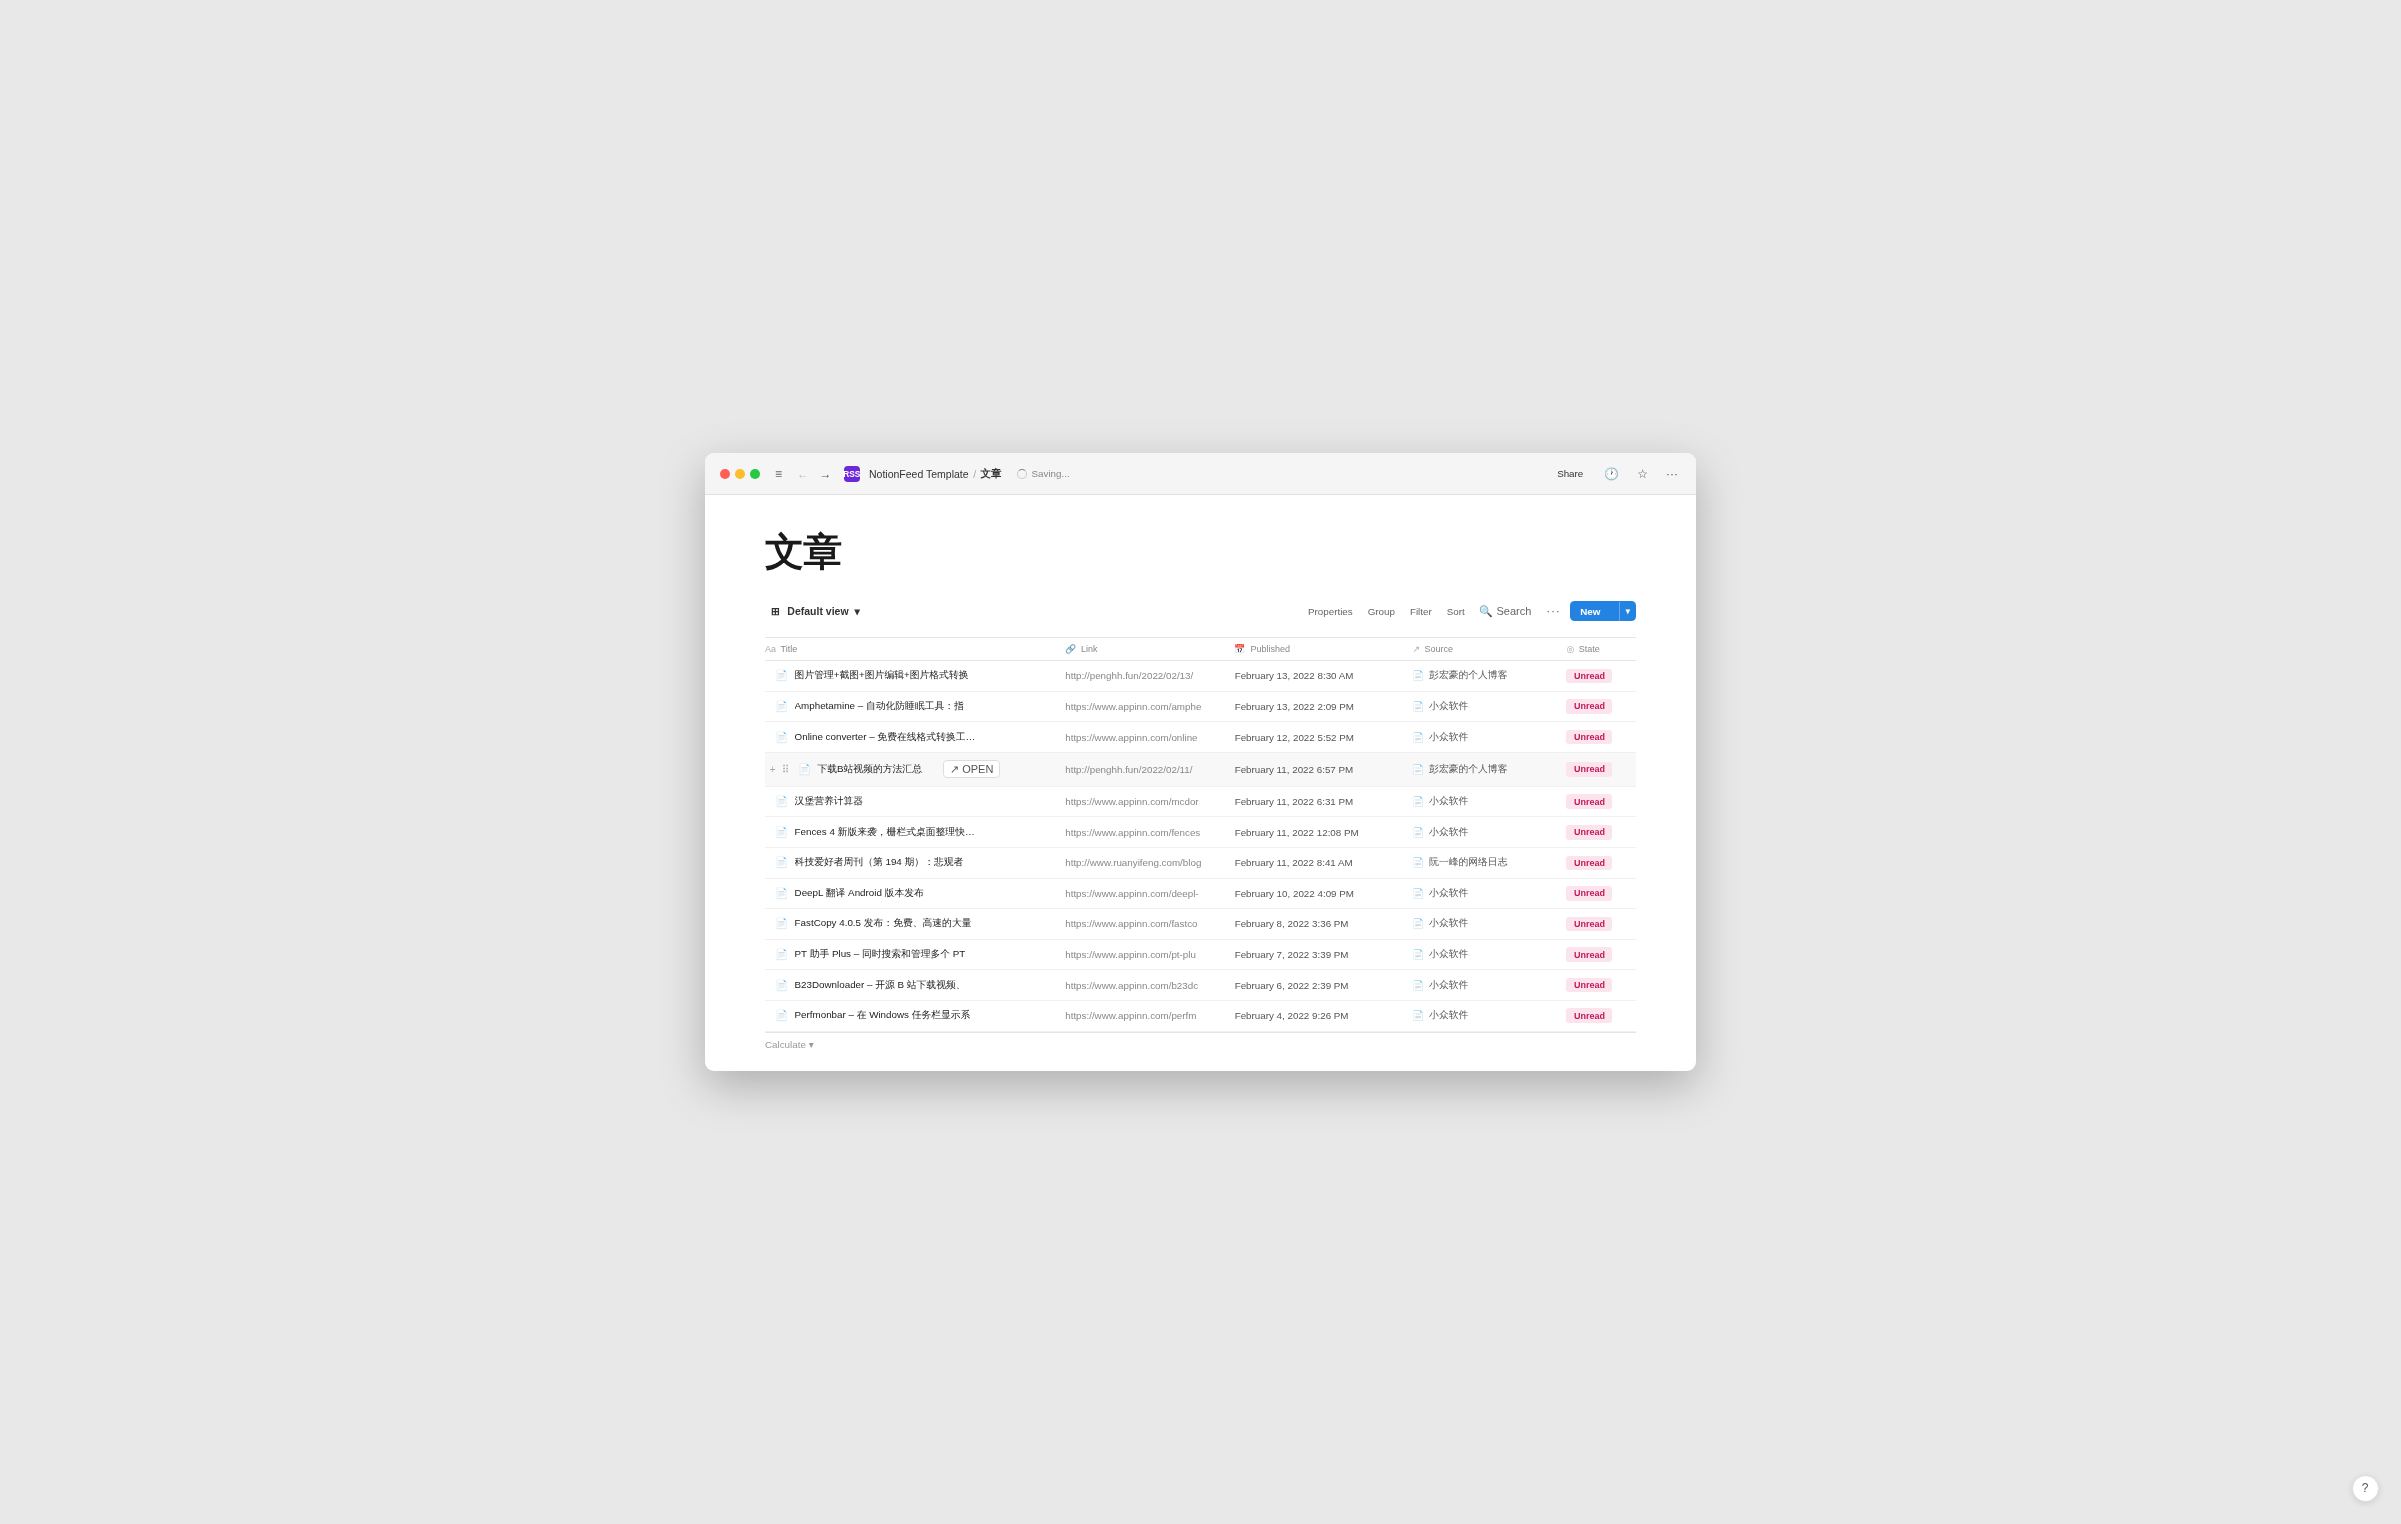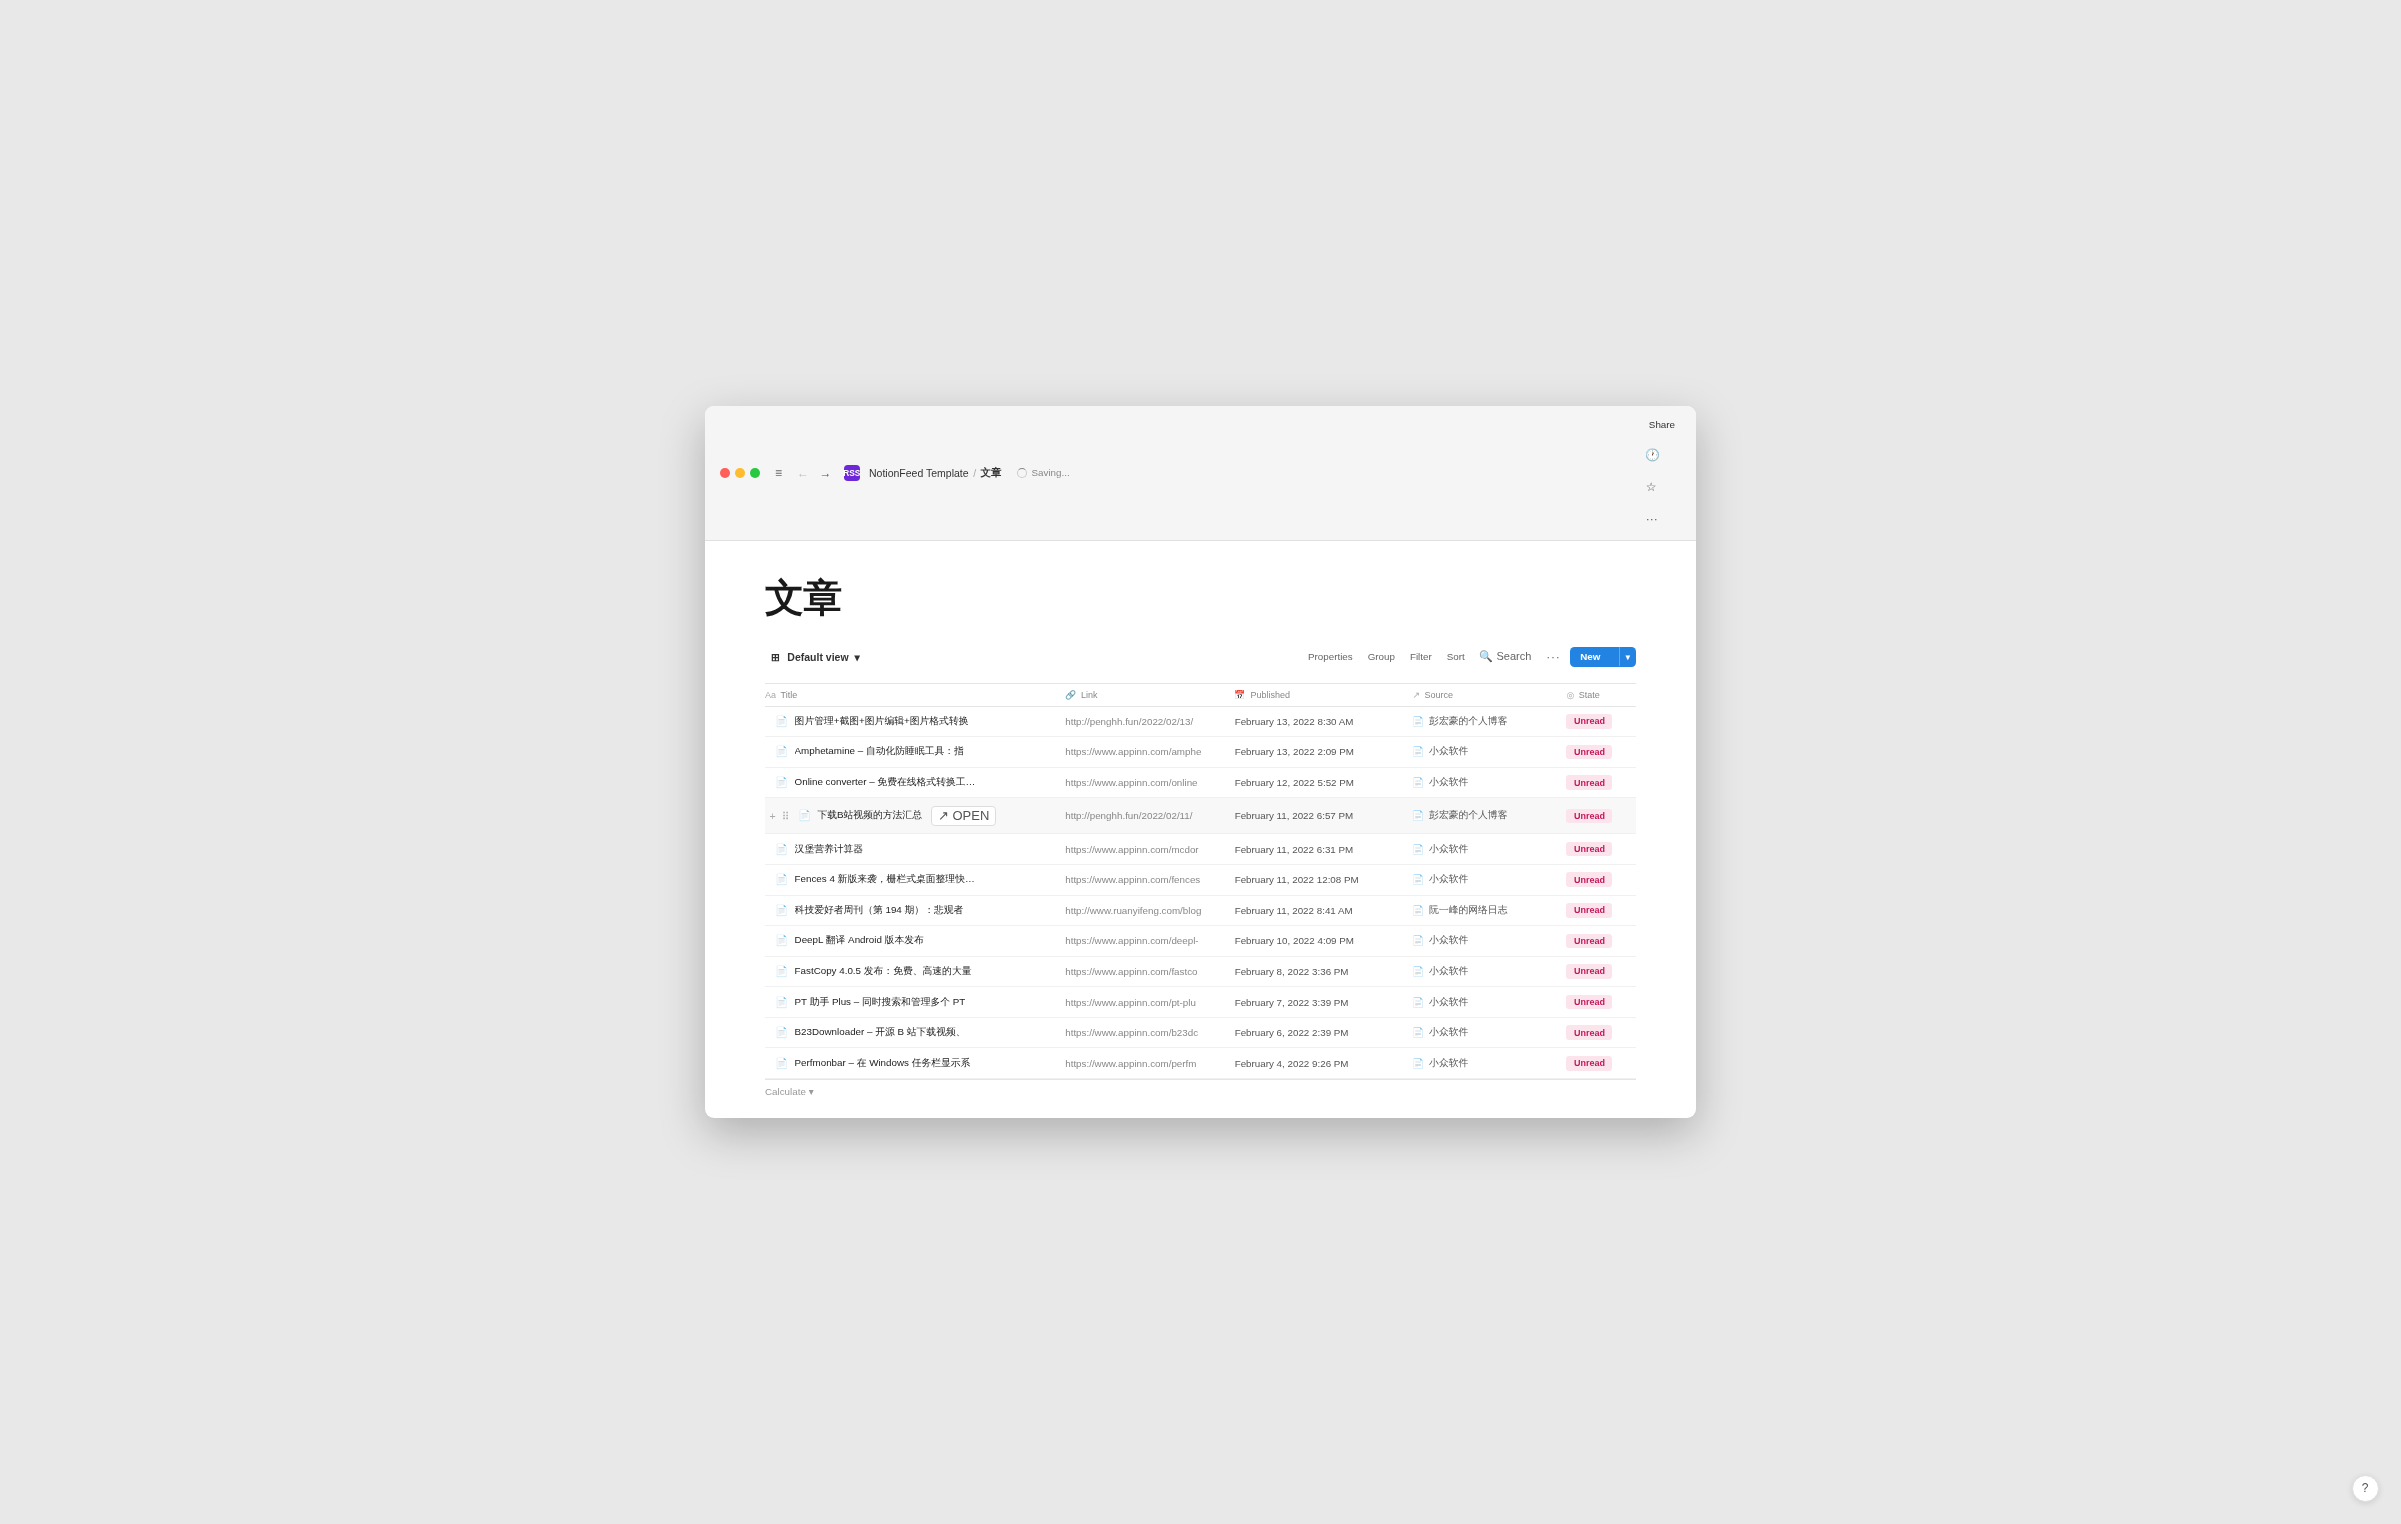--- a/index.html
+++ b/index.html
@@ -99,23 +99,22 @@
       height: 10.5px;
       border: 1.5px solid #ccc;
       border-top-color: #888;
       border-radius: 50%;
       animation: spin 1s linear infinite;
     }
     @keyframes spin { to { transform: rotate(360deg); } }
     .titlebar-right {
       margin-left: auto;
       display: flex;
-      align-items: flex-start;
+      align-items: center;
       gap: 12px;
-      flex-direction: column;
     }
     .share-btn {
       font-size: 9.8px;
       color: #333;
       font-weight: 500;
       cursor: pointer;
       background: none;
       border: none;
       padding: 3px 6px;
     }
@@ -293,25 +292,25 @@
       max-width: 210px;
     }
     .open-badge {
       display: inline-flex;
       align-items: center;
       gap: 3px;
       background: #fff;
       border: 0.8px solid #ddd;
       border-radius: 3.8px;
       padding: 1.5px 6px;
-      font-size: 13px;
+      font-size: 11px;
       color: #555;
       cursor: pointer;
       white-space: nowrap;
-      margin-left: 3px;
+      margin-left: 15px;
     }
     .link-text {
       color: #888;
       white-space: nowrap;
       overflow: hidden;
       text-overflow: ellipsis;
       max-width: 150px;
     }
     .published-text {
       color: #555;

